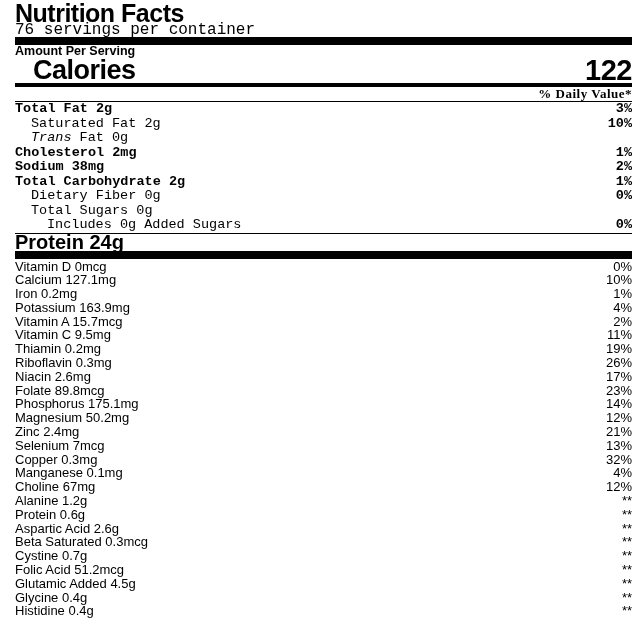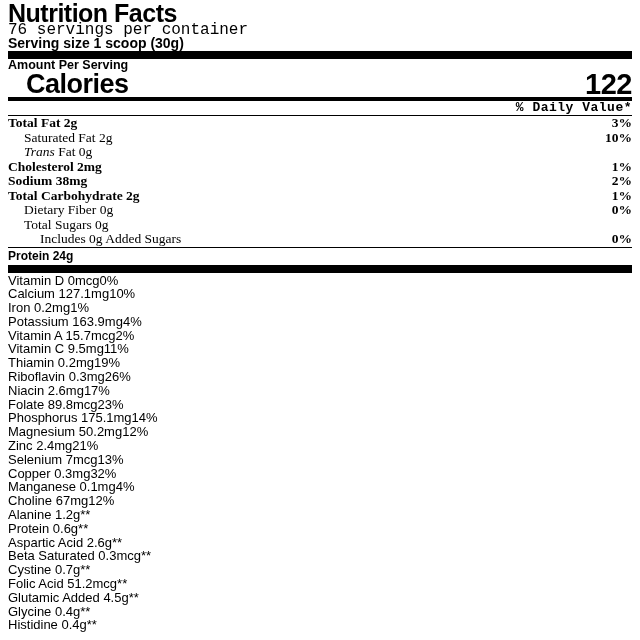--- a/index.html
+++ b/index.html
@@ -11,21 +11,21 @@
     width: 640px;
     height: 640px;
     font-family: "DejaVu Sans", sans-serif;
     color: #000;
     overflow: hidden;
   }
   .label {
     width: 640px;
     height: 640px;
     box-sizing: border-box;
-    padding: 2px 8px 0 8px;
+    padding: 2px 8px 0 15px;
     position: relative;
   }
   .title {
     font-weight: bold;
     font-size: 25px;
     line-height: 22px;
     letter-spacing: -0.5px;
     margin: 0 0 0 0;
     font-family: "Liberation Sans", sans-serif;
   }
@@ -76,66 +76,62 @@
     font-size: 29px;
     letter-spacing: -0.5px;
     font-family: "Liberation Sans", sans-serif;
   }
   .dv-head {
     text-align: right;
     font-weight: bold;
     font-size: 13px;
     line-height: 14px;
     letter-spacing: 0.5px;
-    font-family: Liberation Mono, monospace;
+    font-family: Liberation Serif, serif;
   }
   .nut-row {
     display: flex;
     justify-content: space-between;
     align-items: baseline;
     font-size: 13.5px;
     line-height: 14.5px;
-    font-family: Liberation Serif, serif;
+    font-family: Liberation Mono, monospace;
   }
   .nut-row .name { white-space: nowrap; }
   .nut-row .dv { font-weight: bold; white-space: nowrap; }
   .b { font-weight: bold; }
   .i { font-style: italic; }
   .ind1 { padding-left: 16px; }
   .ind2 { padding-left: 32px; }
   .micro-row {
     display: flex;
-    justify-content: flex-start;
+    justify-content: space-between;
     align-items: baseline;
     font-size: 13px;
     line-height: 13.8px;
     font-family: "Liberation Sans", sans-serif;
   }
   .micro-row .dv { white-space: nowrap; }
   .micro-block { padding-top: 1px; }
   .protein-row {
     display: flex;
     justify-content: space-between;
-    font-size: 12px;
+    font-size: 20px;
     font-weight: bold;
     line-height: 16px;
     font-family: "Liberation Sans", sans-serif;
   }
 </style>
 </head>
 <body>
 
 <div class="label">
 
   <div class="title">Nutrition Facts</div>
   <div class="servings">76 servings per container</div>
-  <div class="serving-size">
-    <span>Serving size</span>
-    <span>1 scoop (30g)</span>
-  </div>
 
   <div class="rule-thick"></div>
 
   <div class="amount-row">Amount Per Serving</div>
 
   <div class="cal-row">
     <span class="cal-label">Calories</span>
     <span class="cal-value">122</span>
   </div>
 

